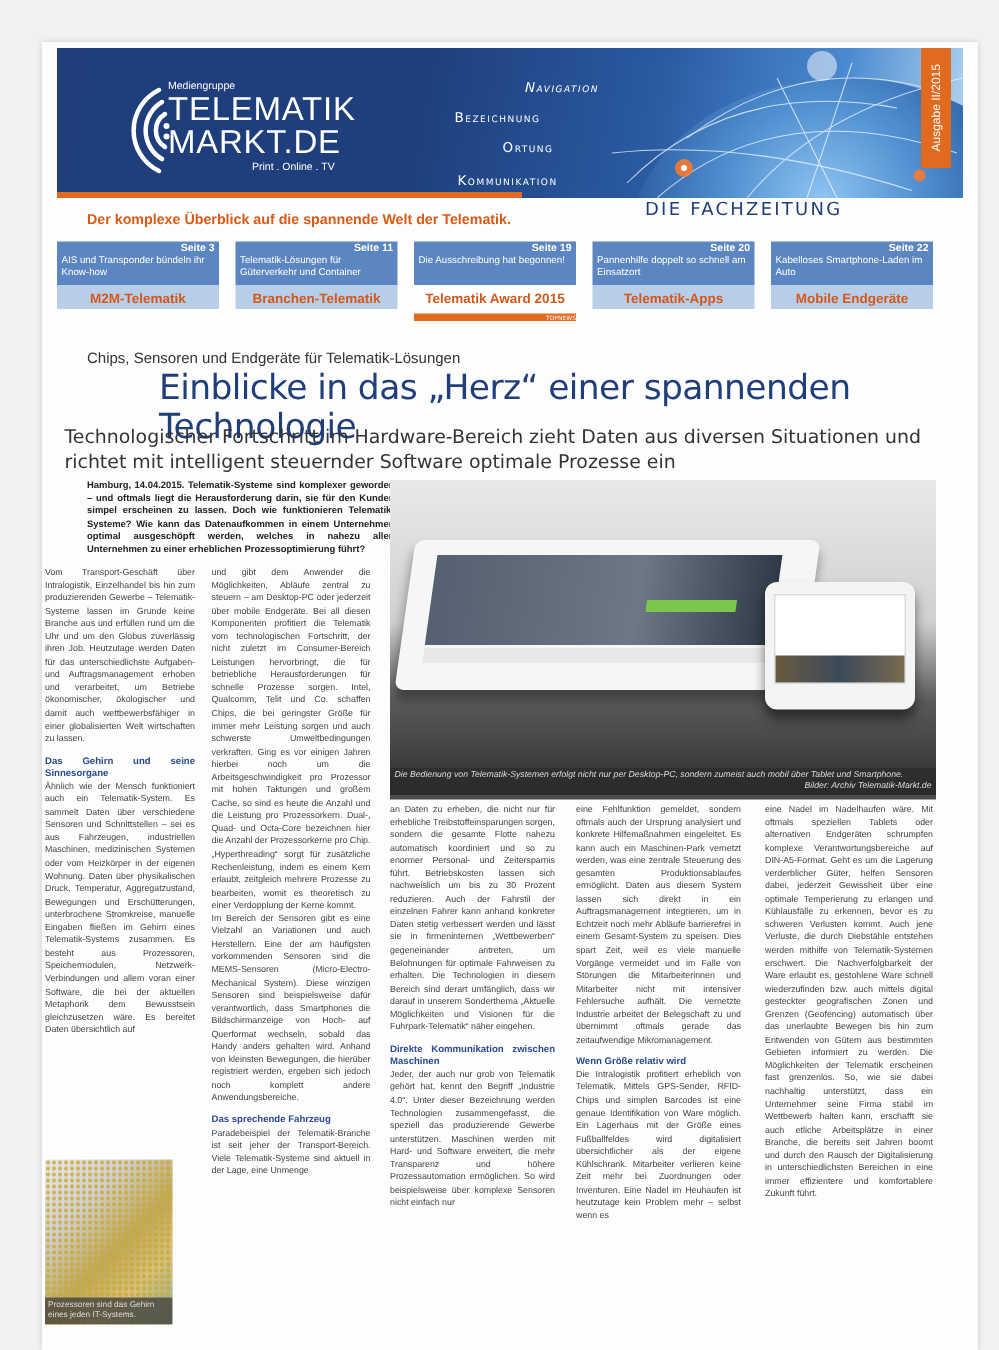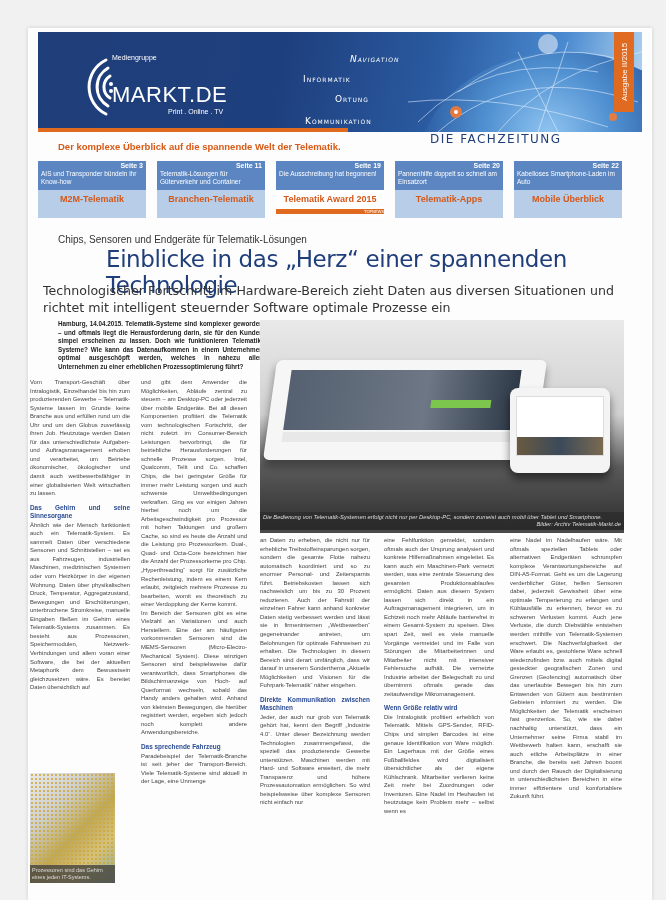--- a/index.html
+++ b/index.html
@@ -21,21 +21,21 @@
   .logo-tag { position: absolute; left: 112px; top: 58px; font-size: 7px; color: #fff; font-family: "Liberation Sans", sans-serif; }
   .nav-word { position: absolute; color: #fff; font-size: 9px; letter-spacing: 1px; font-variant: small-caps; font-family: "DejaVu Sans", sans-serif; }
 
   .tagline { position: absolute; left: 30px; top: 113px; font-size: 9.5px; color: #d85a16; font-weight: bold; font-family: "Liberation Sans", sans-serif; }
   .fachzeitung { position: absolute; left: 402px; top: 104px; font-size: 12px; color: #1f3e7a; letter-spacing: 1.5px; font-family: "DejaVu Sans", sans-serif; }
 
   
   .teaser { position: absolute; top: 133px; width: 108px; height: 48px; }
   .teaser .top { height: 29px; background: #5b86c2; color: #fff; font-size: 6.5px; padding: 1px 3px; line-height: 8px; position: relative; font-family: "Liberation Sans", sans-serif; }
   .teaser .pg { display:block; text-align: right; font-weight: bold; font-size: 7px; }
-  .teaser .bottom { height: 28px; background: #b8cde8; color: #d3581a; font-size: 9px; text-align: center; line-height: 19px; font-weight: bold; font-family: "Liberation Sans", sans-serif; }
+  .teaser .bottom { height: 16px; background: #b8cde8; color: #d3581a; font-size: 9px; text-align: center; line-height: 19px; font-weight: bold; font-family: "Liberation Sans", sans-serif; }
   .teaser.active .bottom { background: #ffffff; }
   .teaser .award-bar { position:absolute; left:0; bottom:-5px; width:100%; height:5px; background:#e06a1f; color:#fff; font-size:4px; text-align:right; }
 
   
   .kicker { position: absolute; left: 30px; top: 206px; font-size: 10px; color: #333; font-family: "Liberation Sans", sans-serif; }
   .headline { position: absolute; left: 30px; top: 218px; font-size: 23px; color: #1f3e7a; font-family: "DejaVu Sans", sans-serif; font-weight: normal; letter-spacing: -0.4px; margin-left: 48px; }
   .subhead { position: absolute; left: 15px; top: 254px; width: 600px; font-size: 12.6px; color: #333; line-height: 17px; font-family: "DejaVu Sans", sans-serif; }
 
   .lead { position: absolute; left: 30px; top: 292px; width: 205px; font-size: 6.3px; line-height: 8.5px; font-weight: bold; color: #222; text-align: justify; font-family: "Liberation Sans", sans-serif; }
 
@@ -87,26 +87,27 @@
       <svg class="logo-arcs" width="60" height="66" viewBox="0 0 60 66">
         <g fill="none" stroke="#fff" stroke-linecap="round">
           <path d="M50 6 A30 30 0 0 0 50 60" stroke-width="3"></path>
           <path d="M52 14 A22 22 0 0 0 52 52" stroke-width="3"></path>
           <path d="M54 22 A13 13 0 0 0 54 44" stroke-width="3"></path>
         </g>
         <circle cx="55" cy="30" r="2" fill="#fff"></circle>
         <circle cx="55" cy="37" r="2" fill="#fff"></circle>
       </svg>
       <div class="logo-small">Mediengruppe</div>
+      <div class="logo-line1">TELEMATIK</div>
       <div class="logo-line2">MARKT.DE</div>
       <div class="logo-tag">Print . Online . TV</div>
     </div>
 
     <div class="nav-word" style="left:312px; top:22px;font-style:italic;">Navigation</div>
-    <div class="nav-word" style="left:265px; top:42px;">Informatik</div>
+    <div class="nav-word" style="left:265px; top:42px;">Bezeichnung</div>
     <div class="nav-word" style="left:297px; top:62px;">Ortung</div>
     <div class="nav-word" style="left:267px; top:84px;">Kommunikation</div>
 
     <div class="issue-tag">Ausgabe II/2015</div>
     <div class="orange-bar"></div>
   </div>
 
   <div class="tagline">Der komplexe Überblick auf die spannende Welt der Telematik.</div>
   <div class="fachzeitung">DIE FACHZEITUNG</div>
 
@@ -122,21 +123,21 @@
     <div class="top"><span class="pg">Seite 19</span><span>Die Ausschreibung hat begonnen!</span></div>
     <div class="bottom">Telematik Award 2015</div>
     <div class="award-bar">TOPNEWS</div>
   </div>
   <div class="teaser" style="left:367px;border-radius:17px;">
     <div class="top"><span class="pg">Seite 20</span><span>Pannenhilfe doppelt so schnell am Einsatzort</span></div>
     <div class="bottom">Telematik-Apps</div>
   </div>
   <div class="teaser" style="left:486px;">
     <div class="top"><span class="pg">Seite 22</span><span>Kabelloses Smartphone-Laden im Auto</span></div>
-    <div class="bottom">Mobile Überblick</div>
+    <div class="bottom">Mobile Endgeräte</div>
   </div>
 
   <div class="kicker">Chips, Sensoren und Endgeräte für Telematik-Lösungen</div>
   <h1 class="headline">Einblicke in das „Herz“ einer spannenden Technologie</h1>
   <div class="subhead">Technologischer Fortschritt im Hardware-Bereich zieht Daten aus diversen Situationen und richtet mit intelligent steuernder Software optimale Prozesse ein</div>
 
   <div class="lead">Hamburg, 14.04.2015. Telematik-Systeme sind komplexer geworden – und oftmals liegt die Herausforderung darin, sie für den Kunden simpel erscheinen zu lassen. Doch wie funktionieren Telematik-Systeme? Wie kann das Datenaufkommen in einem Unternehmen optimal ausgeschöpft werden, welches in nahezu allen Unternehmen zu einer erheblichen Prozessoptimierung führt?</div>
 
   <div class="photo">
     <div class="tablet">

